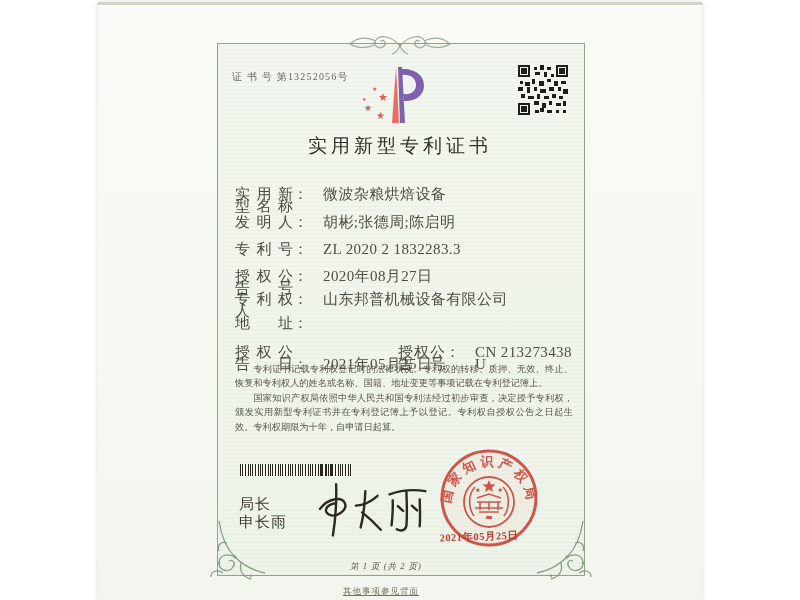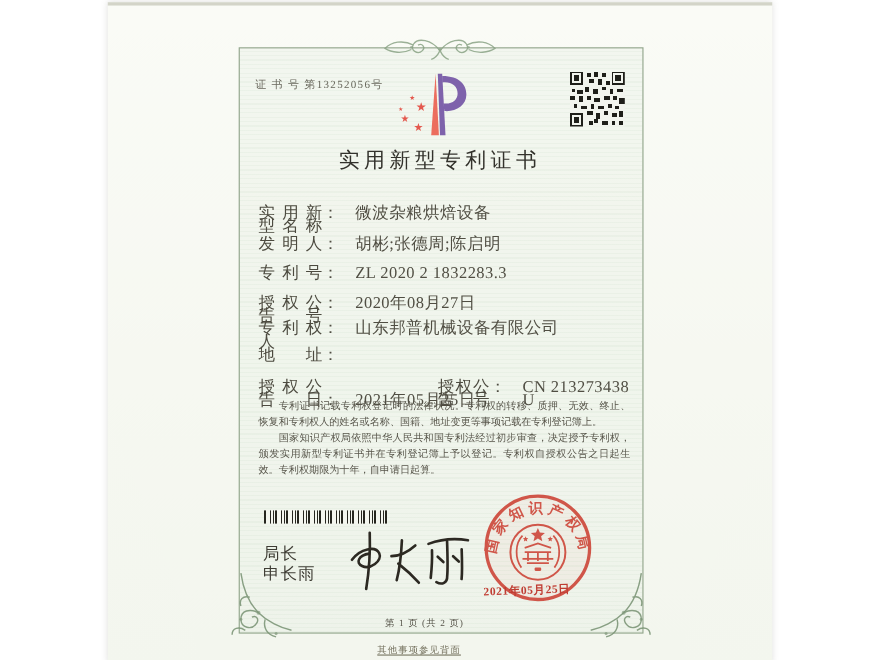--- a/index.html
+++ b/index.html
@@ -27,21 +27,21 @@
   .pair2 .lbl{width:47px;}
   .legal{left:137px;top:357px;width:338px;font-size:9.2px;line-height:14.4px;color:#57554a;
     text-align:justify;}
   .legal p{margin:0;text-indent:2em;}
   .barcode{left:142px;top:459px;width:112px;height:12px;
     background:repeating-linear-gradient(90deg,#26261f 0 1.5px,#f4f6ef 1.5px 2.5px,#26261f 2.5px 3px,#f4f6ef 3px 5.5px,#26261f 5.5px 6.5px,#f4f6ef 6.5px 8px,#26261f 8px 8.7px,#f4f6ef 8.7px 10px);}
   .director{left:141px;top:490px;font-size:15px;color:#3e3c34;line-height:18px;letter-spacing:1px;}
   .seal{left:339px;top:441px;opacity:.9;}
   .seal-date{left:325px;top:525px;width:112px;text-align:center;font-size:10.5px;font-weight:bold;
     color:#c03d33;transform:rotate(-2deg);letter-spacing:.5px;}
-  .pfooter{left:218px;top:556px;width:140px;text-align:center;font-size:8.5px;color:#535146;letter-spacing:1px;}
+  .pfooter{left:218px;top:556px;width:140px;text-align:center;font-size:8.5px;color:#535146;letter-spacing:1px;font-style:italic;}
   .backnote{left:213px;top:581px;width:140px;text-align:center;font-size:8.5px;color:#75725f;letter-spacing:1px;text-decoration:underline;}
   .orn{pointer-events:none;}
 </style>
 </head>
 <body>
 
 <div class="paper">
 
   <div class="frame"></div>
 

